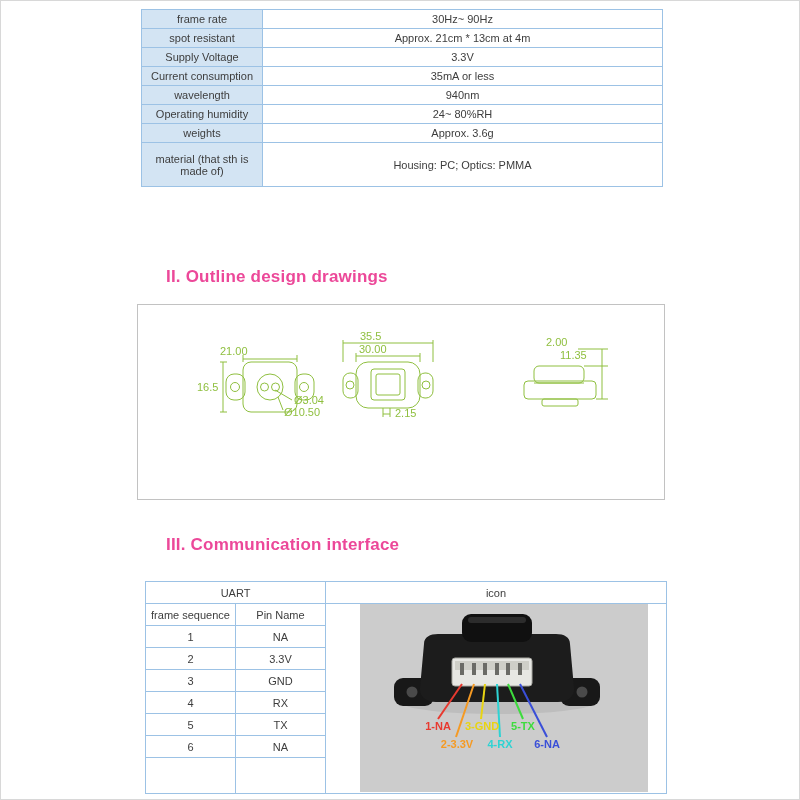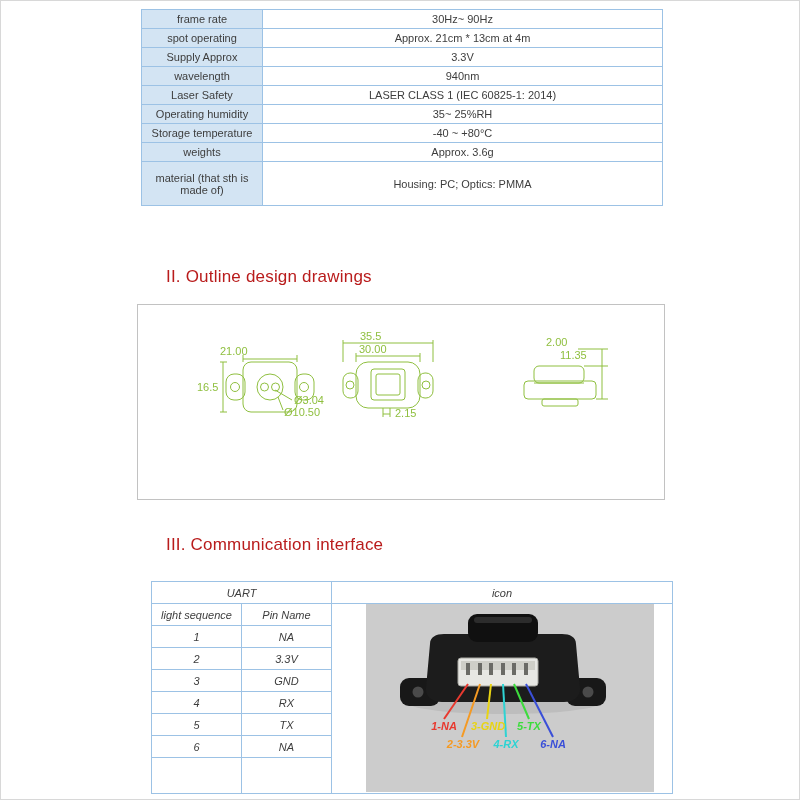--- a/index.html
+++ b/index.html
@@ -6,30 +6,30 @@
   html,body { width:800px; height:800px; background:#fff; font-family:"Liberation Sans", sans-serif; }
   .page { position:absolute; left:0; top:0; width:800px; height:800px; background:#fff; border:1px solid #d8d8d8; overflow:hidden; }
 
   table { border-collapse:collapse; table-layout:fixed; font-size:11px; color:#3d3d3d; }
   td, th { border:1px solid #9cc2e5; text-align:center; vertical-align:middle; padding:1px 4px; font-weight:normal; }
 
   .spec-table { position:absolute; left:140px; top:8px; width:521px; }
   .spec-table tr { height:19px; }
   .spec-table td.lbl { background:#d3e4f3; }
 
-  .heading { position:absolute; left:165px; font-size:17px; font-weight:400; color:#b91c1c; letter-spacing:0.2px; }
+  .heading { position:absolute; left:165px; font-size:17px; font-weight:700; color:#ec4899; letter-spacing:0.2px; }
   #heading-outline { top:266px; }
   #heading-comm { top:534px;text-align:right; }
 
   .drawing-box { position:absolute; left:136px; top:303px; width:528px; height:196px; border:1px solid #c2c2c2; background:#fff; }
   .drawing-box svg { display:block; }
   .dwg { stroke:#8fbf3f; fill:none; stroke-width:1; }
   .dwg-text { fill:#8fbf3f; font-size:11px; font-family:"Liberation Sans",sans-serif; }
 
-  .uart-table { position:absolute; left:150px; top:580px; width:521px;font-style:italic; }
+  .uart-table { position:absolute; left:144px; top:580px; width:521px; }
   .uart-table tr.hrow { height:22px; }
   .uart-table tr.frow { height:36px; }
   .uart-table td.icon-cell { padding:0; vertical-align:top; }
 
   .photo { margin-left:34px; width:288px; height:188px; background:#fef9c3; }
   .pin-label { font-size:11px; font-weight:bold; font-family:"Liberation Sans",sans-serif; text-anchor:middle; }
 </style>
 </head>
 <body>
 
@@ -39,42 +39,38 @@
     <colgroup>
         <col style="width:121px">
         <col style="width:400px">
       </colgroup>
     <tbody>
       <tr>
           <td class="lbl">frame rate</td>
           <td>30Hz~ 90Hz</td>
         </tr>
       <tr>
-          <td class="lbl">spot operating</td>
+          <td class="lbl">spot resistant</td>
           <td>Approx. 21cm * 13cm at 4m</td>
         </tr>
       <tr>
-          <td class="lbl">Supply Approx</td>
+          <td class="lbl">Supply Voltage</td>
           <td>3.3V</td>
+        </tr>
+      <tr>
+          <td class="lbl">Current consumption</td>
+          <td>35mA or less</td>
         </tr>
       <tr>
           <td class="lbl">wavelength</td>
           <td>940nm</td>
         </tr>
       <tr>
-          <td class="lbl">Laser Safety</td>
-          <td>LASER CLASS 1 (IEC 60825-1: 2014)</td>
-        </tr>
-      <tr>
           <td class="lbl">Operating humidity</td>
-          <td>35~ 25%RH</td>
-        </tr>
-      <tr>
-          <td class="lbl">Storage temperature</td>
-          <td>-40 ~ +80°C</td>
+          <td>24~ 80%RH</td>
         </tr>
       <tr>
           <td class="lbl">weights</td>
           <td>Approx. 3.6g</td>
         </tr>
       <tr style="height:44px">
           <td class="lbl">material (that sth is made of)</td>
           <td>Housing: PC; Optics: PMMA</td>
         </tr>
     </tbody>
@@ -152,21 +148,21 @@
         <col style="width:90px">
         <col style="width:90px">
         <col style="width:341px">
       </colgroup>
     <tbody>
       <tr class="hrow">
         <td colspan="2">UART</td>
         <td>icon</td>
       </tr>
       <tr class="hrow">
-        <td>light sequence</td>
+        <td>frame sequence</td>
         <td>Pin Name</td>
         <td class="icon-cell" rowspan="8">
           <div class="photo">
             <svg width="288" height="188" viewBox="0 0 288 188">
               <rect x="0" y="0" width="288" height="188" fill="#cccccc"></rect>
               <ellipse cx="138" cy="99" rx="95" ry="11" fill="#bdbdbd"></ellipse>
 
               <g>
                 <rect x="34" y="74" width="40" height="28" rx="9" fill="#181818"></rect>
                 <circle cx="52" cy="88" r="5.5" fill="#4a4a4a"></circle>

